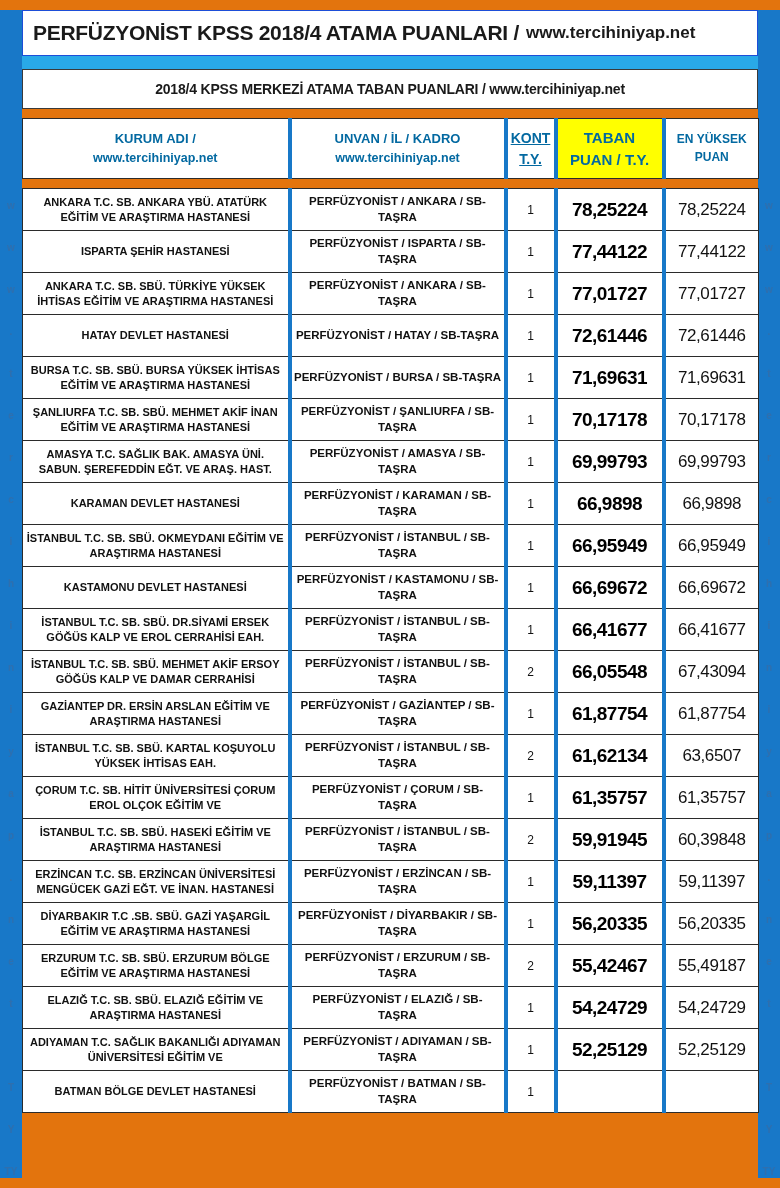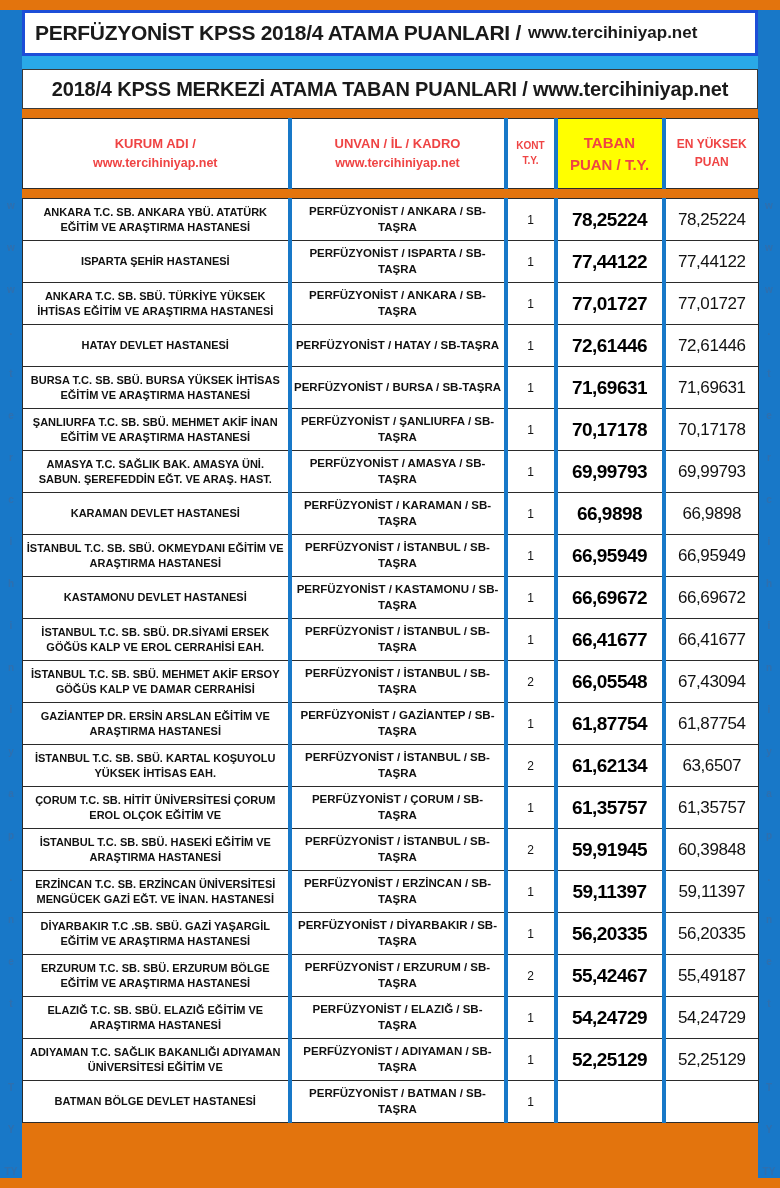--- a/index.html
+++ b/index.html
@@ -55,21 +55,21 @@
     background: #e3740d;
     height: 9px;
   }
   .band-cyan {
     background: #29a9e8;
     height: 13px;
   }
 
   .title-bar {
     background: #ffffff;
-    border: 3px solid #1d4ed8;
+    border: 1px solid #1d4ed8;
     height: 46px;
     display: flex;
     align-items: center;
     padding-left: 10px;
     white-space: nowrap;
     overflow: hidden;
   }
   .title-main {
     font-size: 21px;
     font-weight: bold;
@@ -85,21 +85,21 @@
 
   .subtitle-bar {
     background: #ffffff;
     border: 1px solid #3a3a3a;
     height: 40px;
     display: flex;
     align-items: center;
     justify-content: center;
   }
   .subtitle-text {
-    font-size: 20px;
+    font-size: 14px;
     font-weight: bold;
     color: #1a1a1a;
     letter-spacing: -0.2px;
   }
 
   
   table.grid {
     width: 736px;
     border-collapse: collapse;
     table-layout: fixed;
@@ -111,37 +111,37 @@
     vertical-align: middle;
     padding: 1px 2px;
   }
 
   
   .sep {
     border-left: 4px solid #1878c8 !important;
   }
 
   th.h {
-    height: 70px;
+    height: 60px;
     text-align: center;
     font-size: 13px;
     font-weight: bold;
-    color: #ef4444;
+    color: #0369a1;
     line-height: 1.45;
   }
   th.h .sub {
     font-size: 12.5px;
     font-weight: bold;
   }
   th.h-taban {
     background: #ffff00 !important;
     font-size: 15px;
     margin-top: 24px;
   }
-  th.h-kont { font-size: 10px; }
+  th.h-kont { font-size: 14px; text-decoration: underline; }
   th.h-enyuksek { font-size: 12px; }
 
   td.c-kurum {
     text-align: center;
     font-size: 11px;
     font-weight: bold;
     color: #111;
     line-height: 1.28;
     height: 42px;
   }

